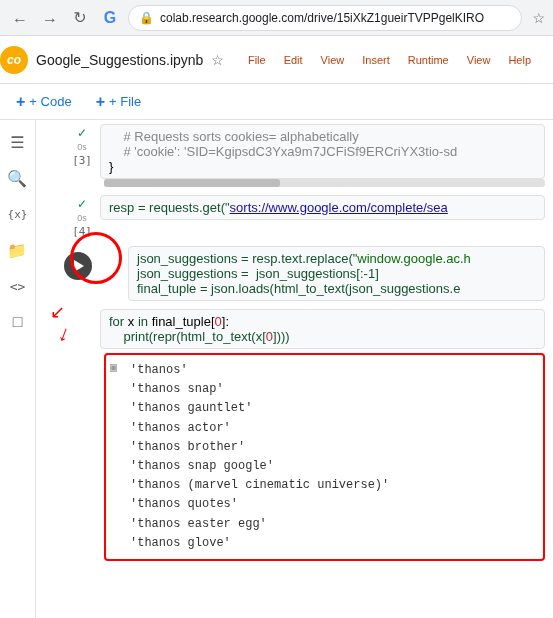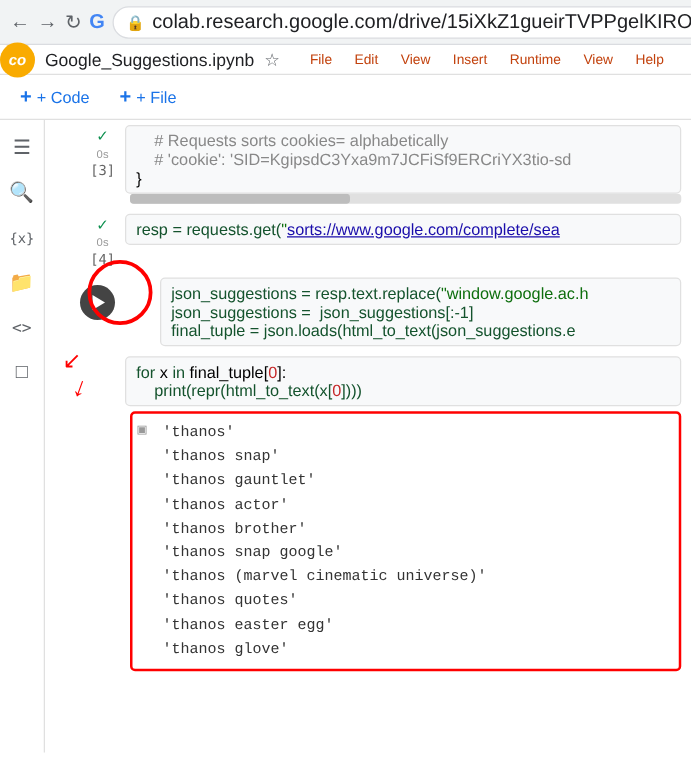--- a/index.html
+++ b/index.html
@@ -34,27 +34,27 @@
       border-radius: 16px;
       height: 26px;
       display: flex;
       align-items: center;
       padding: 0 10px;
       gap: 6px;
       font-size: 12px;
       color: #202124;
     }
     .lock-icon { color: #5f6368; font-size: 12px; }
-    .address-text { font-size: 16px; color: #202124; }
+    .address-text { font-size: 12px; color: #202124; }
     .star-btn { color: #5f6368; font-size: 14px; margin-left: 4px; cursor: pointer; }
 
     
     .colab-toolbar {
       background: #fff;
-      height: 24px;
+      height: 48px;
       display: flex;
       align-items: center;
       padding: 0 0;
       border-bottom: 1px solid #e0e0e0;
       gap: 8px;
     }
     .colab-logo {
       width: 28px; height: 28px;
       background: #f9ab00;
       border-radius: 50%;

